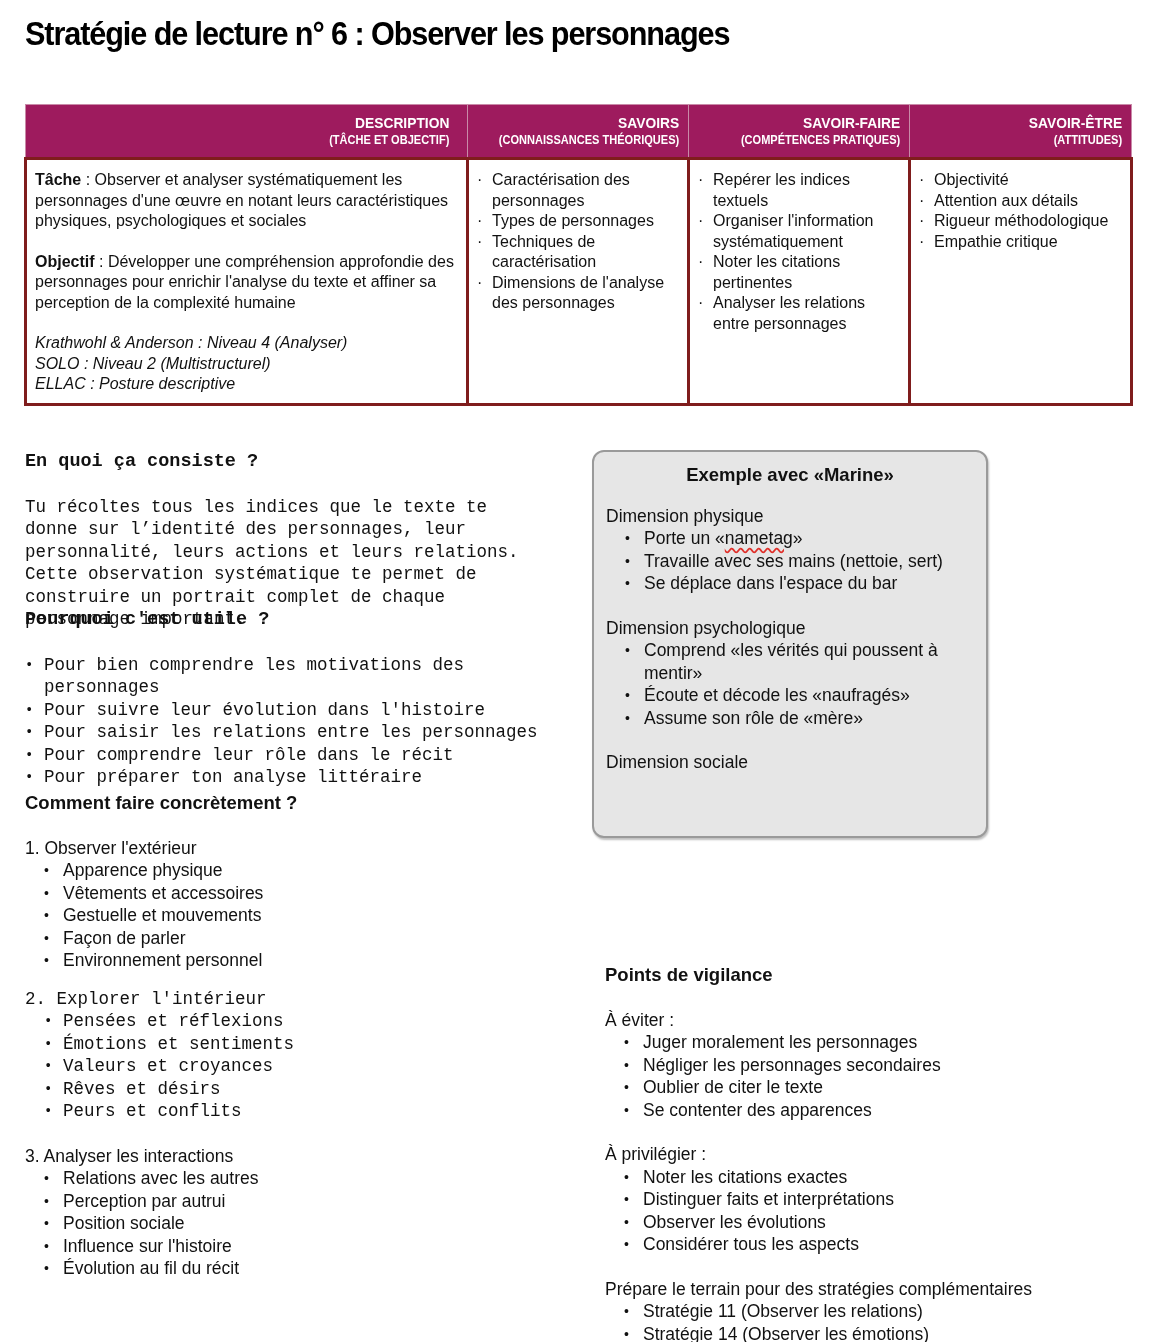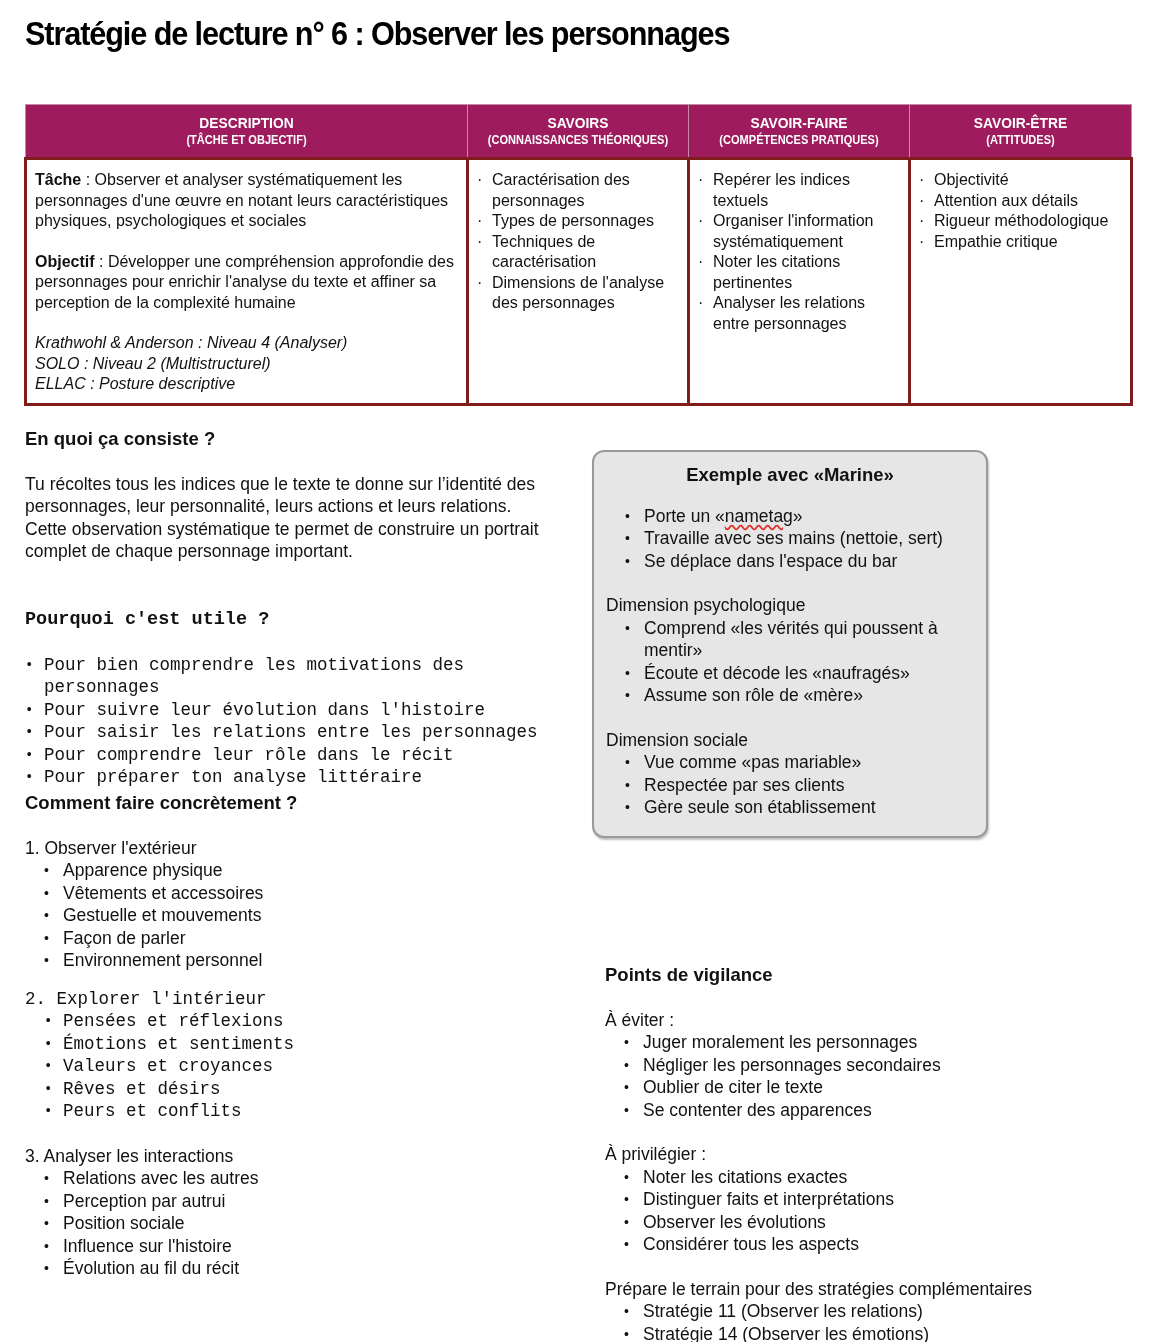--- a/index.html
+++ b/index.html
@@ -13,21 +13,21 @@
     font-size: 34px; letter-spacing: -1.2px; transform: scaleX(0.9); transform-origin: left top;
     white-space: nowrap; color: #000;
   }
   table.grid {
     position: absolute; left: 24px; top: 104px; width: 1106px;
     border-collapse: collapse; table-layout: fixed;
     font-size: 16px; line-height: 20.5px;
   }
   table.grid th {
     background: #9e1b5e; color: #ffffff; border: 1px solid #c98aa8;
-    height: 52px; padding: 0; text-align: center; vertical-align: middle;
+    height: 52px; padding: 0; text-align: right; vertical-align: middle;
     font-weight: bold;
   }
   table.grid th .h1 { font-size: 15px; line-height: 18px; display: block; transform: scaleX(0.92); }
   table.grid th .h2 { font-size: 12px; line-height: 16px; display: block; transform: scaleX(0.92); }
   table.grid td {
     border: 3px solid #7f1d1d; vertical-align: top; padding: 10px 8px 8px 8px;
     height: 226px; box-sizing: border-box;
   }
   .desc p { margin: 0 0 20px 0; }
   .desc p.last { margin: 0; }
@@ -118,21 +118,21 @@
           <li>Objectivité</li>
           <li>Attention aux détails</li>
           <li>Rigueur méthodologique</li>
           <li>Empathie critique</li>
         </ul>
       </td>
     </tr>
   </tbody>
 </table>
 
-<div class="sec" style="left:25px; top:428px; width:520px;">
+<div class="sec" style="left:25px; top:451px; width:520px;font-family:Liberation Mono, monospace;">
   <span class="h">En quoi ça consiste  ?</span>
   <div style="margin-top:22px;">Tu récoltes tous les indices que le texte te donne sur l’identité des personnages, leur personnalité, leurs actions et leurs relations. Cette observation systématique te permet de construire un portrait complet de chaque personnage important.</div>
 </div>
 
 <div class="sec" style="left:25px; top:609px; width:540px;font-family:Liberation Mono, monospace;">
   <span class="h">Pourquoi c'est utile ?</span>
   <ul class="b" style="margin-top:22px;">
     <li>Pour bien comprendre les motivations des personnages</li>
     <li>Pour suivre leur évolution dans l'histoire</li>
     <li>Pour saisir les relations entre les personnages</li>
@@ -171,41 +171,37 @@
       <li>Position sociale</li>
       <li>Influence sur l'histoire</li>
       <li>Évolution au fil du récit</li>
     </ul>
   </div>
 </div>
 
 <div class="example">
   <div class="et">Exemple avec «Marine»</div>
   <div class="dim">
+    <div>Dimension physique</div>
     <ul class="b ind">
       <li><span>Porte un «</span><span class="squiggle">nametag</span><span>»</span></li>
       <li>Travaille avec ses mains (nettoie, sert)</li>
       <li>Se déplace dans l'espace du bar</li>
     </ul>
   </div>
   <div class="dim">
     <div>Dimension psychologique</div>
     <ul class="b ind">
       <li>Comprend «les vérités qui poussent à mentir»</li>
       <li>Écoute et décode les «naufragés»</li>
       <li>Assume son rôle de «mère»</li>
     </ul>
   </div>
   <div>
     <div>Dimension sociale</div>
-    <ul class="b ind">
-      <li>Vue comme «pas mariable»</li>
-      <li>Respectée par ses clients</li>
-      <li>Gère seule son établissement</li>
-    </ul>
   </div>
 </div>
 
 <div class="sec" style="left:605px; top:964px; width:460px;">
   <span class="h">Points de vigilance</span>
   <div style="margin-top:22px;">
     <div>À éviter :</div>
     <ul class="b ind">
       <li>Juger moralement les personnages</li>
       <li>Négliger les personnages secondaires</li>

